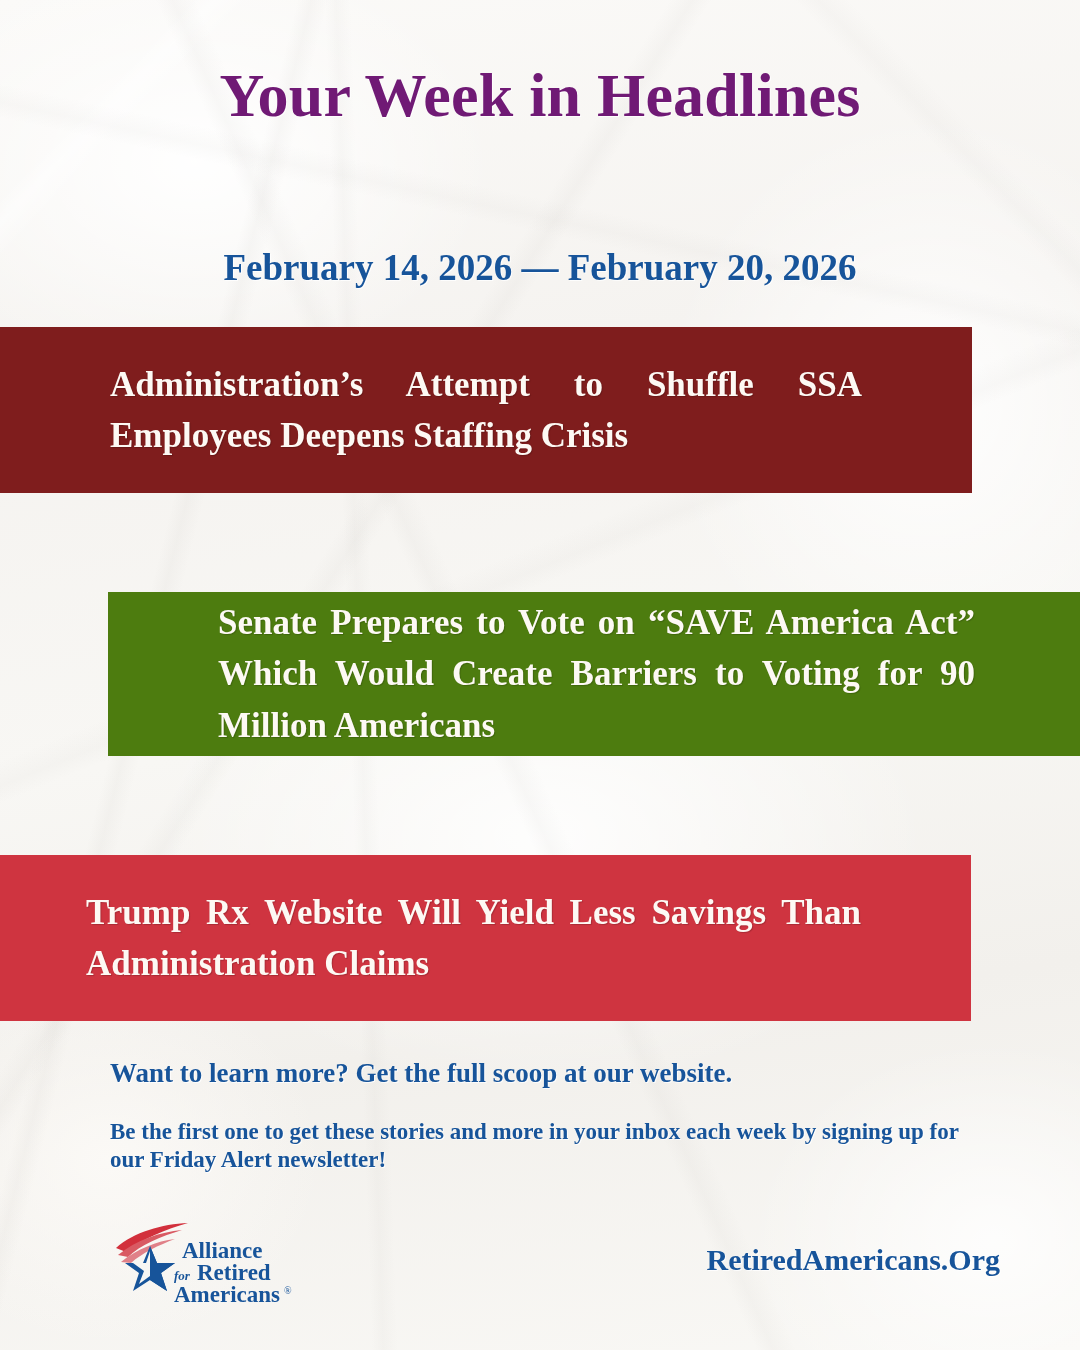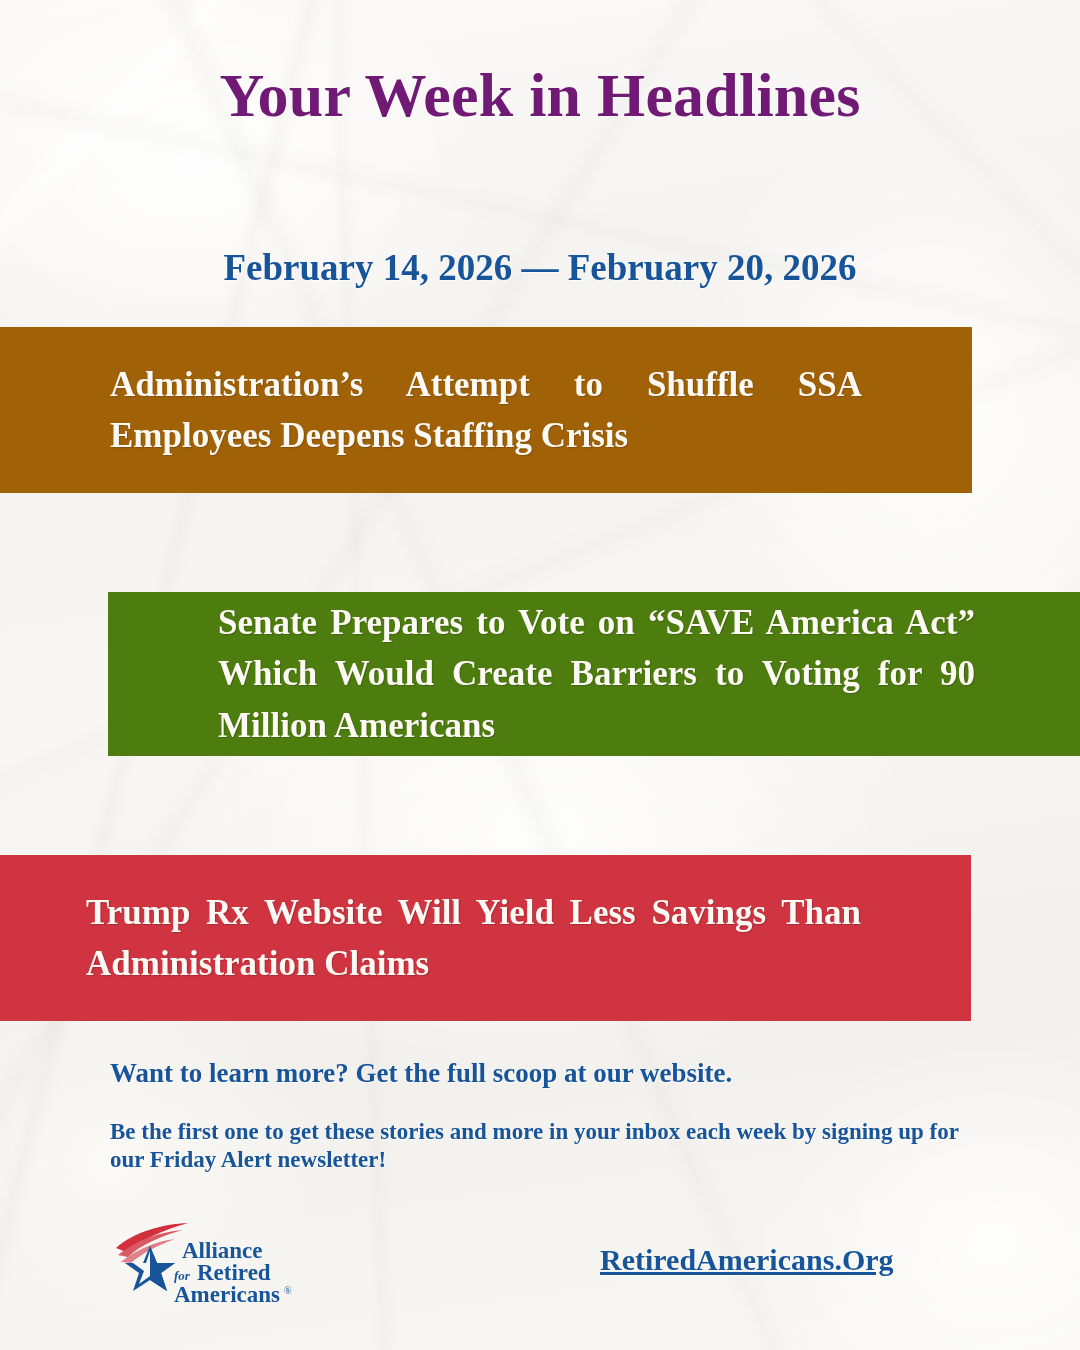--- a/index.html
+++ b/index.html
@@ -164,40 +164,39 @@
     width: 180px;
     height: 92px;
   }
   .logo svg { display: block; }
 
   .site-url {
     position: absolute;
     left: 600px;
     top: 1243px;
     width: 400px;
-    text-align: left;
+    text-align: right;
     font-size: 30px;
     font-weight: bold;
     color: #17549a;
     text-shadow: 1px 1px 0 rgba(255,255,255,0.8);
-    text-decoration: underline;
   }
 </style>
 </head>
 <body>
 
 <div class="paper"></div>
 
 <div class="page">
 
   <div class="header-title">Your Week in Headlines</div>
 
   <div class="header-daterange">February 14, 2026 — February 20, 2026</div>
 
-  <div class="headline-bar bar-1" style="background: #a16207;">
+  <div class="headline-bar bar-1" style="background: #7f1d1d;">
     <div class="headline-text">Administration’s Attempt to Shuffle SSA Employees Deepens Staffing Crisis</div>
   </div>
 
   <div class="headline-bar bar-2" style="background: #4d7c0f;">
     <div class="headline-text">Senate Prepares to Vote on “SAVE America Act” Which Would Create Barriers to Voting for 90 Million Americans</div>
   </div>
 
   <div class="headline-bar bar-3" style="background: rgb(207, 52, 64);">
     <div class="headline-text">Trump Rx Website Will Yield Less Savings Than Administration Claims</div>
   </div>

